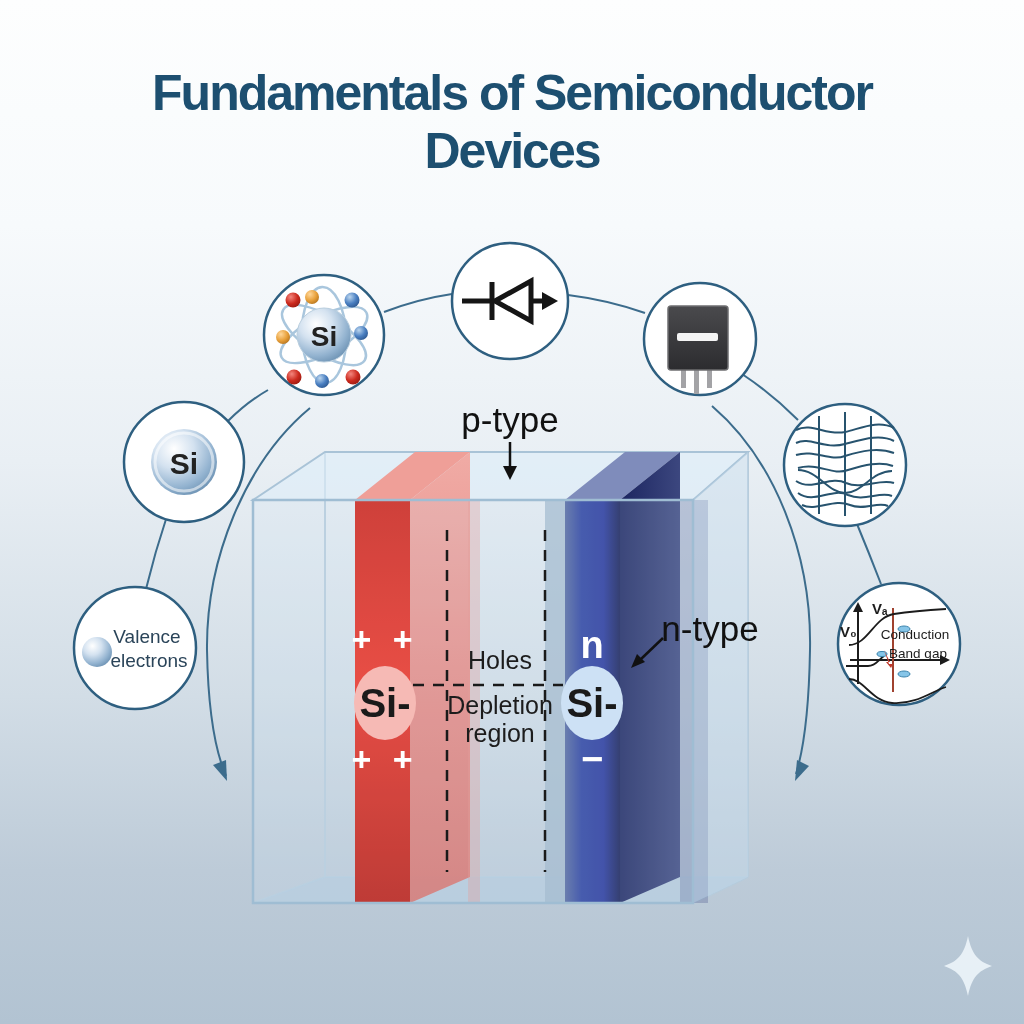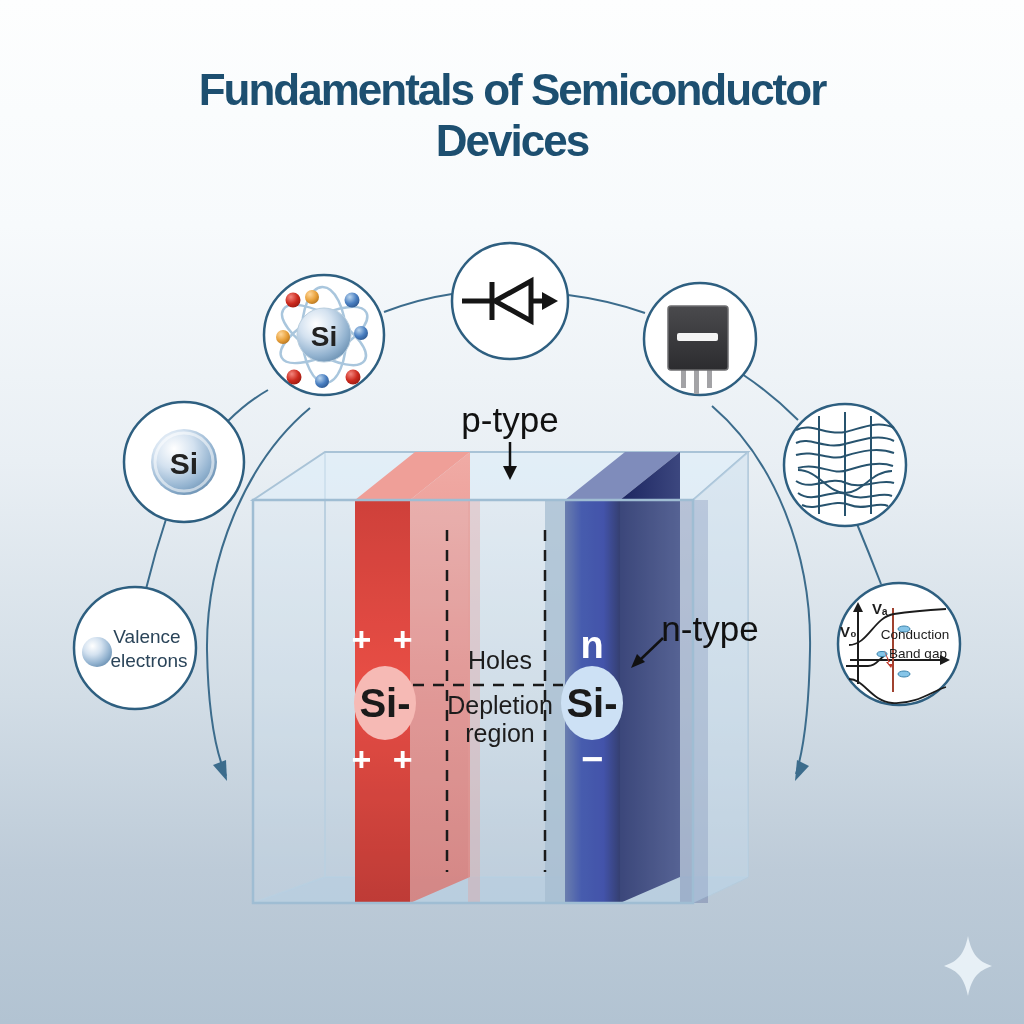--- a/index.html
+++ b/index.html
@@ -5,21 +5,21 @@
   html,body{margin:0;padding:0;}
   body{
     width:1024px;height:1024px;overflow:hidden;
     font-family:"Liberation Sans", sans-serif;
     background:linear-gradient(180deg,#fdfefe 0%,#f7fafc 22%,#e9eff4 45%,#d2dde6 68%,#bdcbd8 85%,#b2c3d2 100%);
   }
   .stage{position:relative;width:1024px;height:1024px;}
   .title{
     position:absolute;top:64px;left:50%;transform:translateX(-50%);
     width:780px;text-align:center;
-    font-size:44px;font-weight:bold;letter-spacing:-2px;line-height:1.16;
+    font-size:50px;font-weight:bold;letter-spacing:-2px;line-height:1.16;
     color:#1d4f70;
   }
   svg{position:absolute;left:0;top:0;}
   text{font-family:"Liberation Sans", sans-serif;}
 </style>
 </head>
 <body>
 
 <div class="stage">
   <div class="title">Fundamentals of Semiconductor Devices</div>

